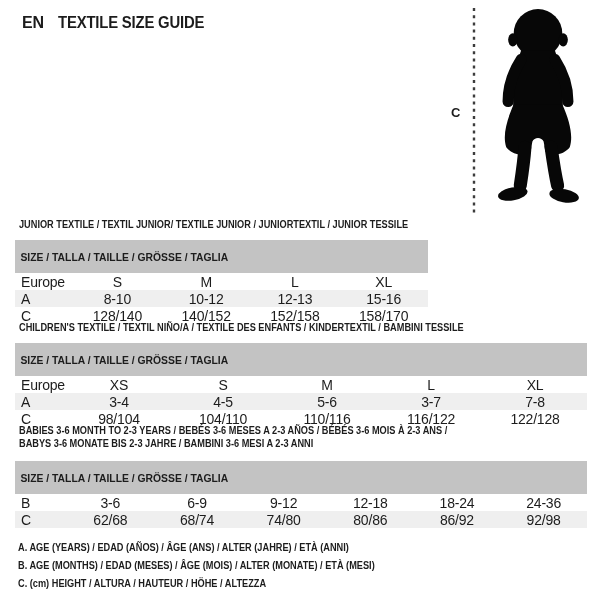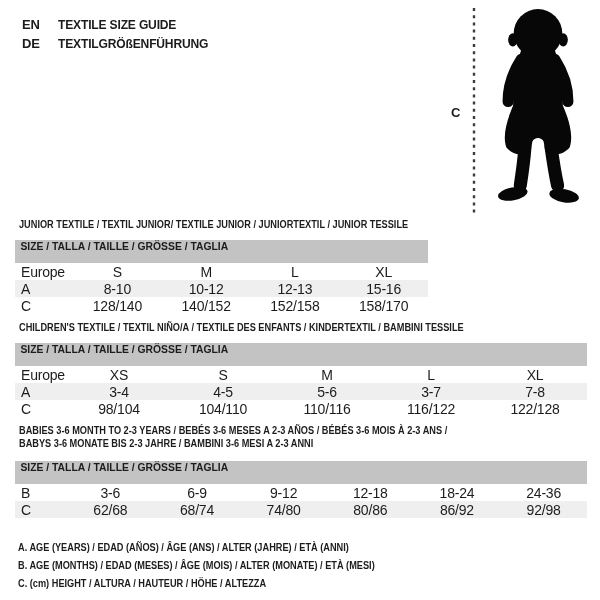--- a/index.html
+++ b/index.html
@@ -5,38 +5,38 @@
   html,body{margin:0;padding:0}
   body{
     width:600px;height:600px;position:relative;overflow:hidden;
     background:#ffffff;color:#1c1c1c;
     font-family:"Liberation Sans", sans-serif;
     -webkit-font-smoothing:antialiased;
   }
 
   
   .langs{position:absolute;left:22px;top:14px}
-  .lang-row{display:flex;height:18.4px;align-items:flex-end;font-weight:700;font-size:13px;letter-spacing:-0.2px;white-space:nowrap}
+  .lang-row{display:flex;height:18.4px;align-items:flex-end;font-weight:700;font-size:16px;letter-spacing:-0.2px;white-space:nowrap}
   .lang-code{width:36px;flex:0 0 36px}
   .lang-text{display:inline-block;transform:scaleX(.93);transform-origin:0 50%}
 
   
   .figure{position:absolute;left:448px;top:4px;width:150px;height:212px}
   .dash-line{position:absolute;left:24px;top:4px}
   .c-label{position:absolute;left:3px;top:101px;font-weight:700;font-size:13px}
   .baby{position:absolute;left:34px;top:0}
 
   
   .section{position:absolute;left:15px}
   #sec1{top:218px;width:413px}
   #sec2{top:321px;width:572px}
   #sec3{top:424px;width:572px}
   .tbl-title{font-weight:700;font-size:11.5px;line-height:13px;padding-left:5px;white-space:nowrap;
              transform:scaleX(.8);transform-origin:0 0}
-  .size-bar{height:23px;background:#c3c3c3;display:flex;align-items:flex-start;margin-top:9px}
+  .size-bar{height:33px;background:#c3c3c3;display:flex;align-items:center;margin-top:9px}
   #sec3 .size-bar{margin-top:11px}
   .size-bar span{font-weight:700;font-size:11.5px;padding-left:6px;white-space:nowrap;
                  display:inline-block;transform:scaleX(.9);transform-origin:0 50%}
   table{border-collapse:collapse;width:100%;table-layout:fixed}
   td{height:17px;font-size:14px;text-align:center;padding:0;letter-spacing:-0.2px;white-space:nowrap;overflow:visible}
   td.lbl{text-align:left;padding-left:6px}
   tr.shaded{background:#efefef}
   col.lblcol1{width:58px}
   col.lblcol2{width:52px}
 
@@ -45,24 +45,20 @@
   .legend-line{font-weight:700;font-size:11.5px;line-height:18.2px;white-space:nowrap;
                transform:scaleX(.8);transform-origin:0 0}
 </style>
 </head>
 <body>
 
 <div class="langs">
   <div class="lang-row">
     <span class="lang-code">EN</span>
     <span class="lang-text">TEXTILE SIZE GUIDE</span>
-  </div>
-  <div class="lang-row">
-    <span class="lang-code">DE</span>
-    <span class="lang-text">TEXTILGRÖßENFÜHRUNG</span>
   </div>
 </div>
 
 <div class="figure">
   <svg class="dash-line" width="4" height="206" viewBox="0 0 4 206">
     <line x1="2" y1="0" x2="2" y2="206" stroke="#3c3c3c" stroke-width="2.4" stroke-dasharray="3 4.2"></line>
   </svg>
   <span class="c-label">C</span>
   <svg class="baby" width="112" height="208" viewBox="0 0 120 220">
     <g fill="#070707" stroke="none">

